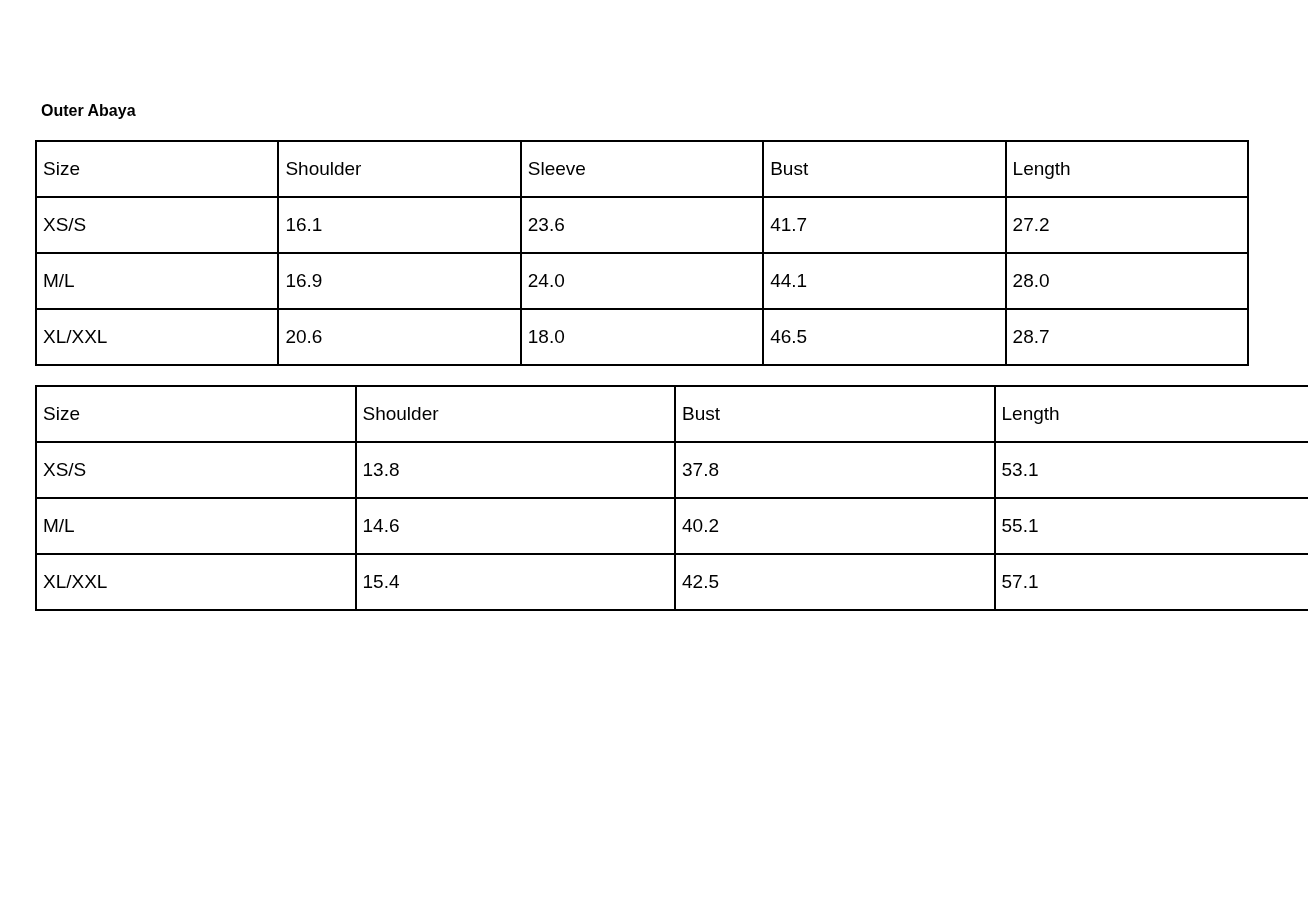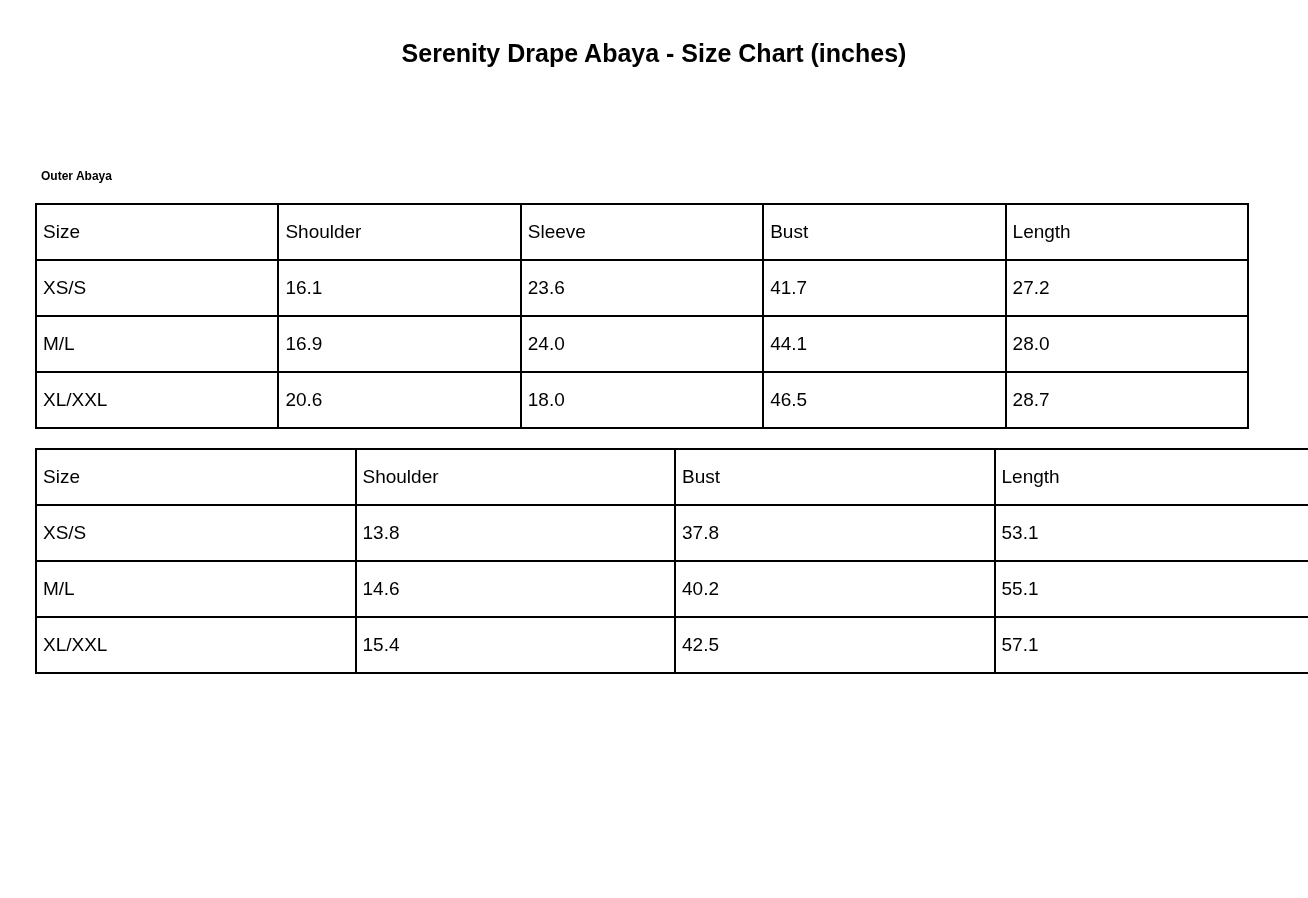--- a/index.html
+++ b/index.html
@@ -22,21 +22,21 @@
     }
     .doc-title {
       margin: 38px 0 0 0;
       text-align: center;
       font-size: 25px;
       font-weight: bold;
       line-height: 1.2;
       letter-spacing: 0;
     }
     .section-heading {
-      font-size: 12px;
+      font-size: 16px;
       font-weight: bold;
       line-height: 1.2;
       margin: 0 9px 0 41px;
     }
     .heading-outer { margin-top: 101px; }
     .heading-inner { margin-top: 82px; }
     table {
       border-collapse: collapse;
       table-layout: fixed;
       margin-left: 35px;
@@ -55,21 +55,20 @@
       overflow: hidden;
     }
     .table-outer th, .table-outer td { width: 20%; }
     .table-inner th, .table-inner td { width: 25%; }
   </style>
 </head>
 <body>
 
 <div class="page">
 
-  <h1 class="doc-title">Serenity Drape Abaya - Size Chart (inches)</h1>
 
   <h2 class="section-heading heading-outer">Outer Abaya</h2>
 
   <table class="table-outer">
     <thead>
       <tr>
         <th>Size</th>
         <th>Shoulder</th>
         <th>Sleeve</th>
         <th>Bust</th>

